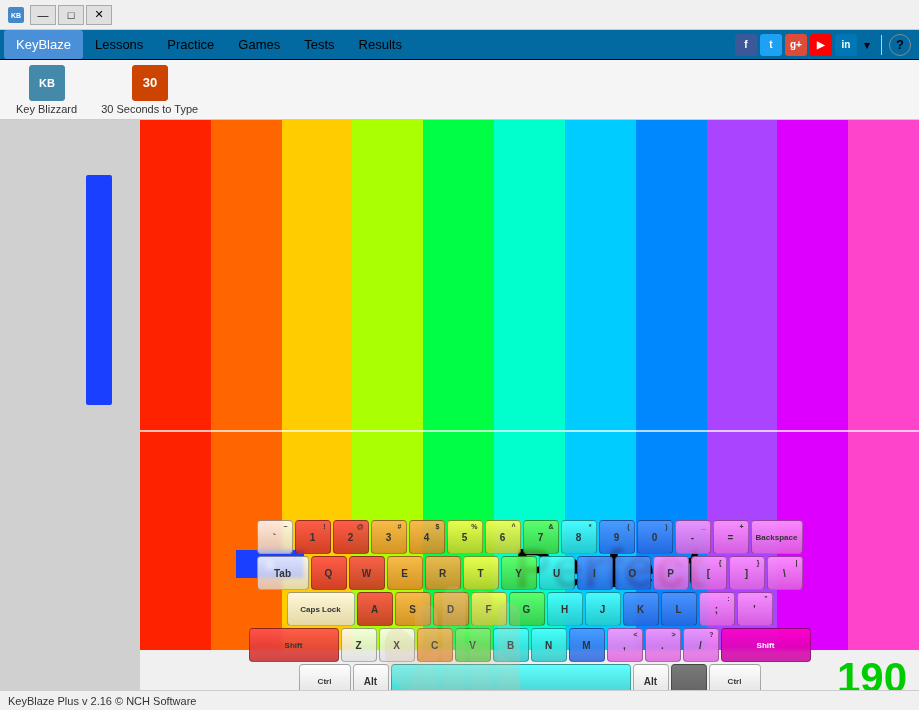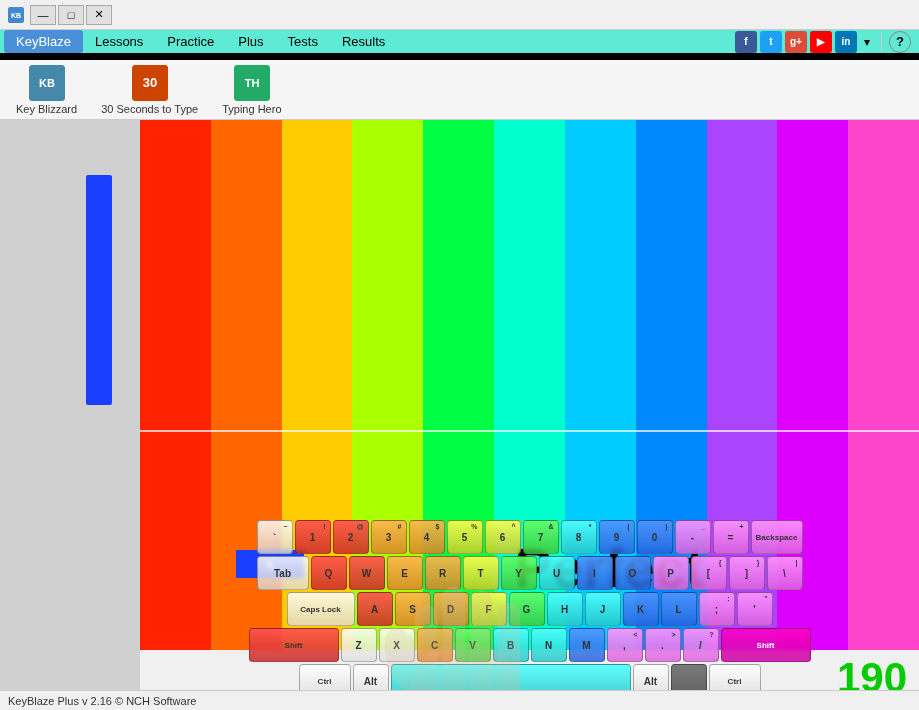--- a/index.html
+++ b/index.html
@@ -15,25 +15,25 @@
       border-bottom: 1px solid #ccc;
       user-select: none;
     }
     #title-bar .icon { width: 16px; height: 16px; background: #4488cc; border-radius: 2px; margin-right: 6px; font-size: 10px; color: white; display: flex; align-items: center; justify-content: center; font-weight: bold; }
     #title-bar .title { font-size: 12px; color: #333; flex: 1; }
     #title-bar .win-controls { display: flex; gap: 2px; }
     #title-bar .win-btn { width: 26px; height: 20px; background: #e0e0e0; border: 1px solid #aaa; font-size: 11px; cursor: pointer; display: flex; align-items: center; justify-content: center; }
 
     
     #menu-bar {
-      background: #5eead4;
+      background: #0369a1;
       height: 30px;
       display: flex;
       align-items: center;
-      border-bottom: 7px solid #000000;
+      border-bottom: 1px solid #000000;
     }
     .menu-item {
       padding: 4px 12px;
       font-size: 13px;
       cursor: pointer;
       height: 100%;
       display: flex;
       align-items: center;
     }
     .menu-item.active {
@@ -297,21 +297,21 @@
     <button class="win-btn">□</button>
     <button class="win-btn close">✕</button>
   </div>
 </div>
 
 <div id="menu-bar">
   <div id="menu-items" style="display:flex;height:100%;align-items:center;padding:0 4px;">
   <div class="menu-item active">KeyBlaze</div>
       <div class="menu-item">Lessons</div>
       <div class="menu-item">Practice</div>
-      <div class="menu-item">Plus</div>
+      <div class="menu-item">Games</div>
       <div class="menu-item">Tests</div>
       <div class="menu-item">Results</div>
     </div>
   <div id="menu-right" style="margin-left: auto; display: flex; align-items: center; gap: 3px; padding-right: 8px;">
   <div class="social-btn" style="background: rgb(59, 89, 152);">f</div>
       <div class="social-btn" style="background: rgb(29, 161, 242);">t</div>
       <div class="social-btn" style="background: rgb(221, 75, 57);">g+</div>
       <div class="social-btn" style="background: rgb(255, 0, 0);">▶</div>
       <div class="social-btn" style="background: rgb(0, 119, 181);">in</div>
       <div style="cursor: pointer; padding: 0px 4px; font-size: 12px;">▾</div>
@@ -332,29 +332,20 @@
     </div>
     <div class="tool-item">
       <div class="tool-icon" style="background: #c2410c; color: white;">
         <svg width="36" height="36" viewBox="0 0 36 36">
           <rect width="36" height="36" rx="4" fill="#cc4400"></rect>
           <text x="18" y="22" text-anchor="middle" fill="white" font-size="13" font-weight="bold">30</text>
         </svg>
       </div>
       <span class="tool-label">30 Seconds to Type</span>
     </div>
-    <div class="tool-item">
-      <div class="tool-icon" style="background: rgb(34, 170, 102); color: white;">
-        <svg width="36" height="36" viewBox="0 0 36 36">
-          <rect width="36" height="36" rx="4" fill="#22aa66"></rect>
-          <text x="18" y="22" text-anchor="middle" fill="white" font-size="11" font-weight="bold">TH</text>
-        </svg>
-      </div>
-      <span class="tool-label">Typing Hero</span>
-    </div>
   </div>
 
 <div id="main-area">
 
   <div id="left-panel">
     <div id="blue-bar"></div>
   </div>
 
   <div id="rainbow-bg">
       <div class="stripe" style="background: rgb(255, 34, 0);"></div>

